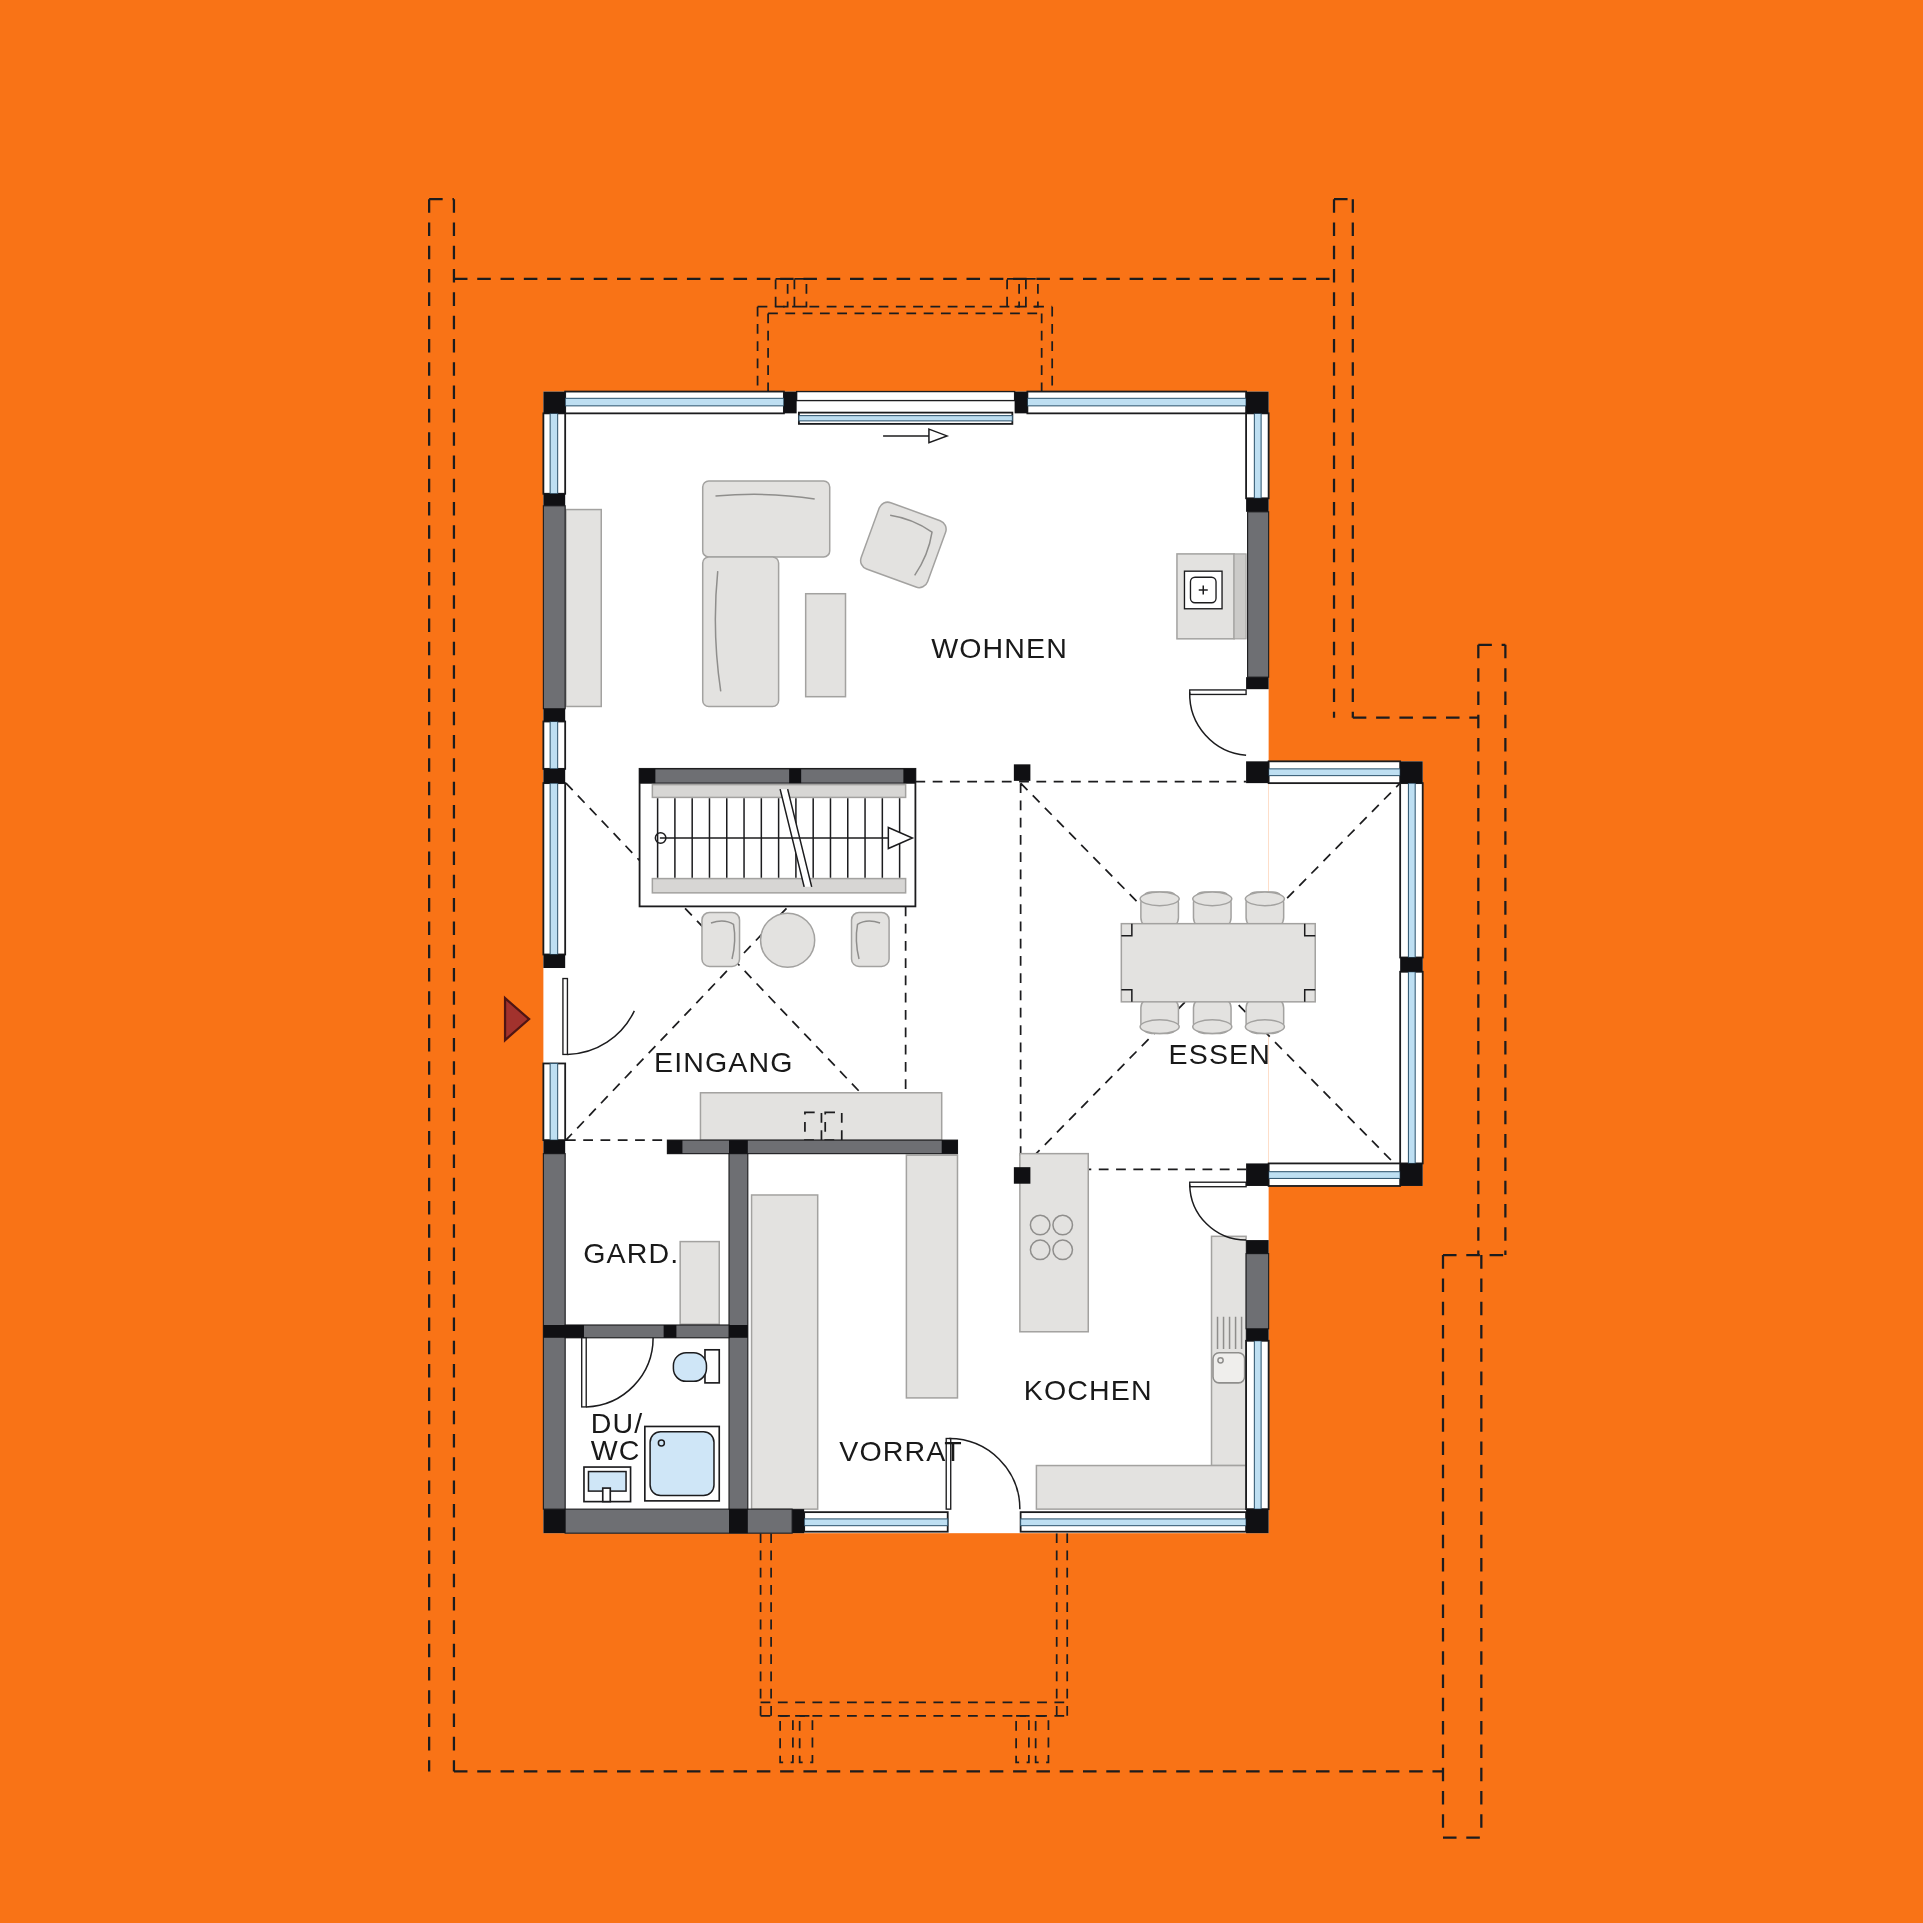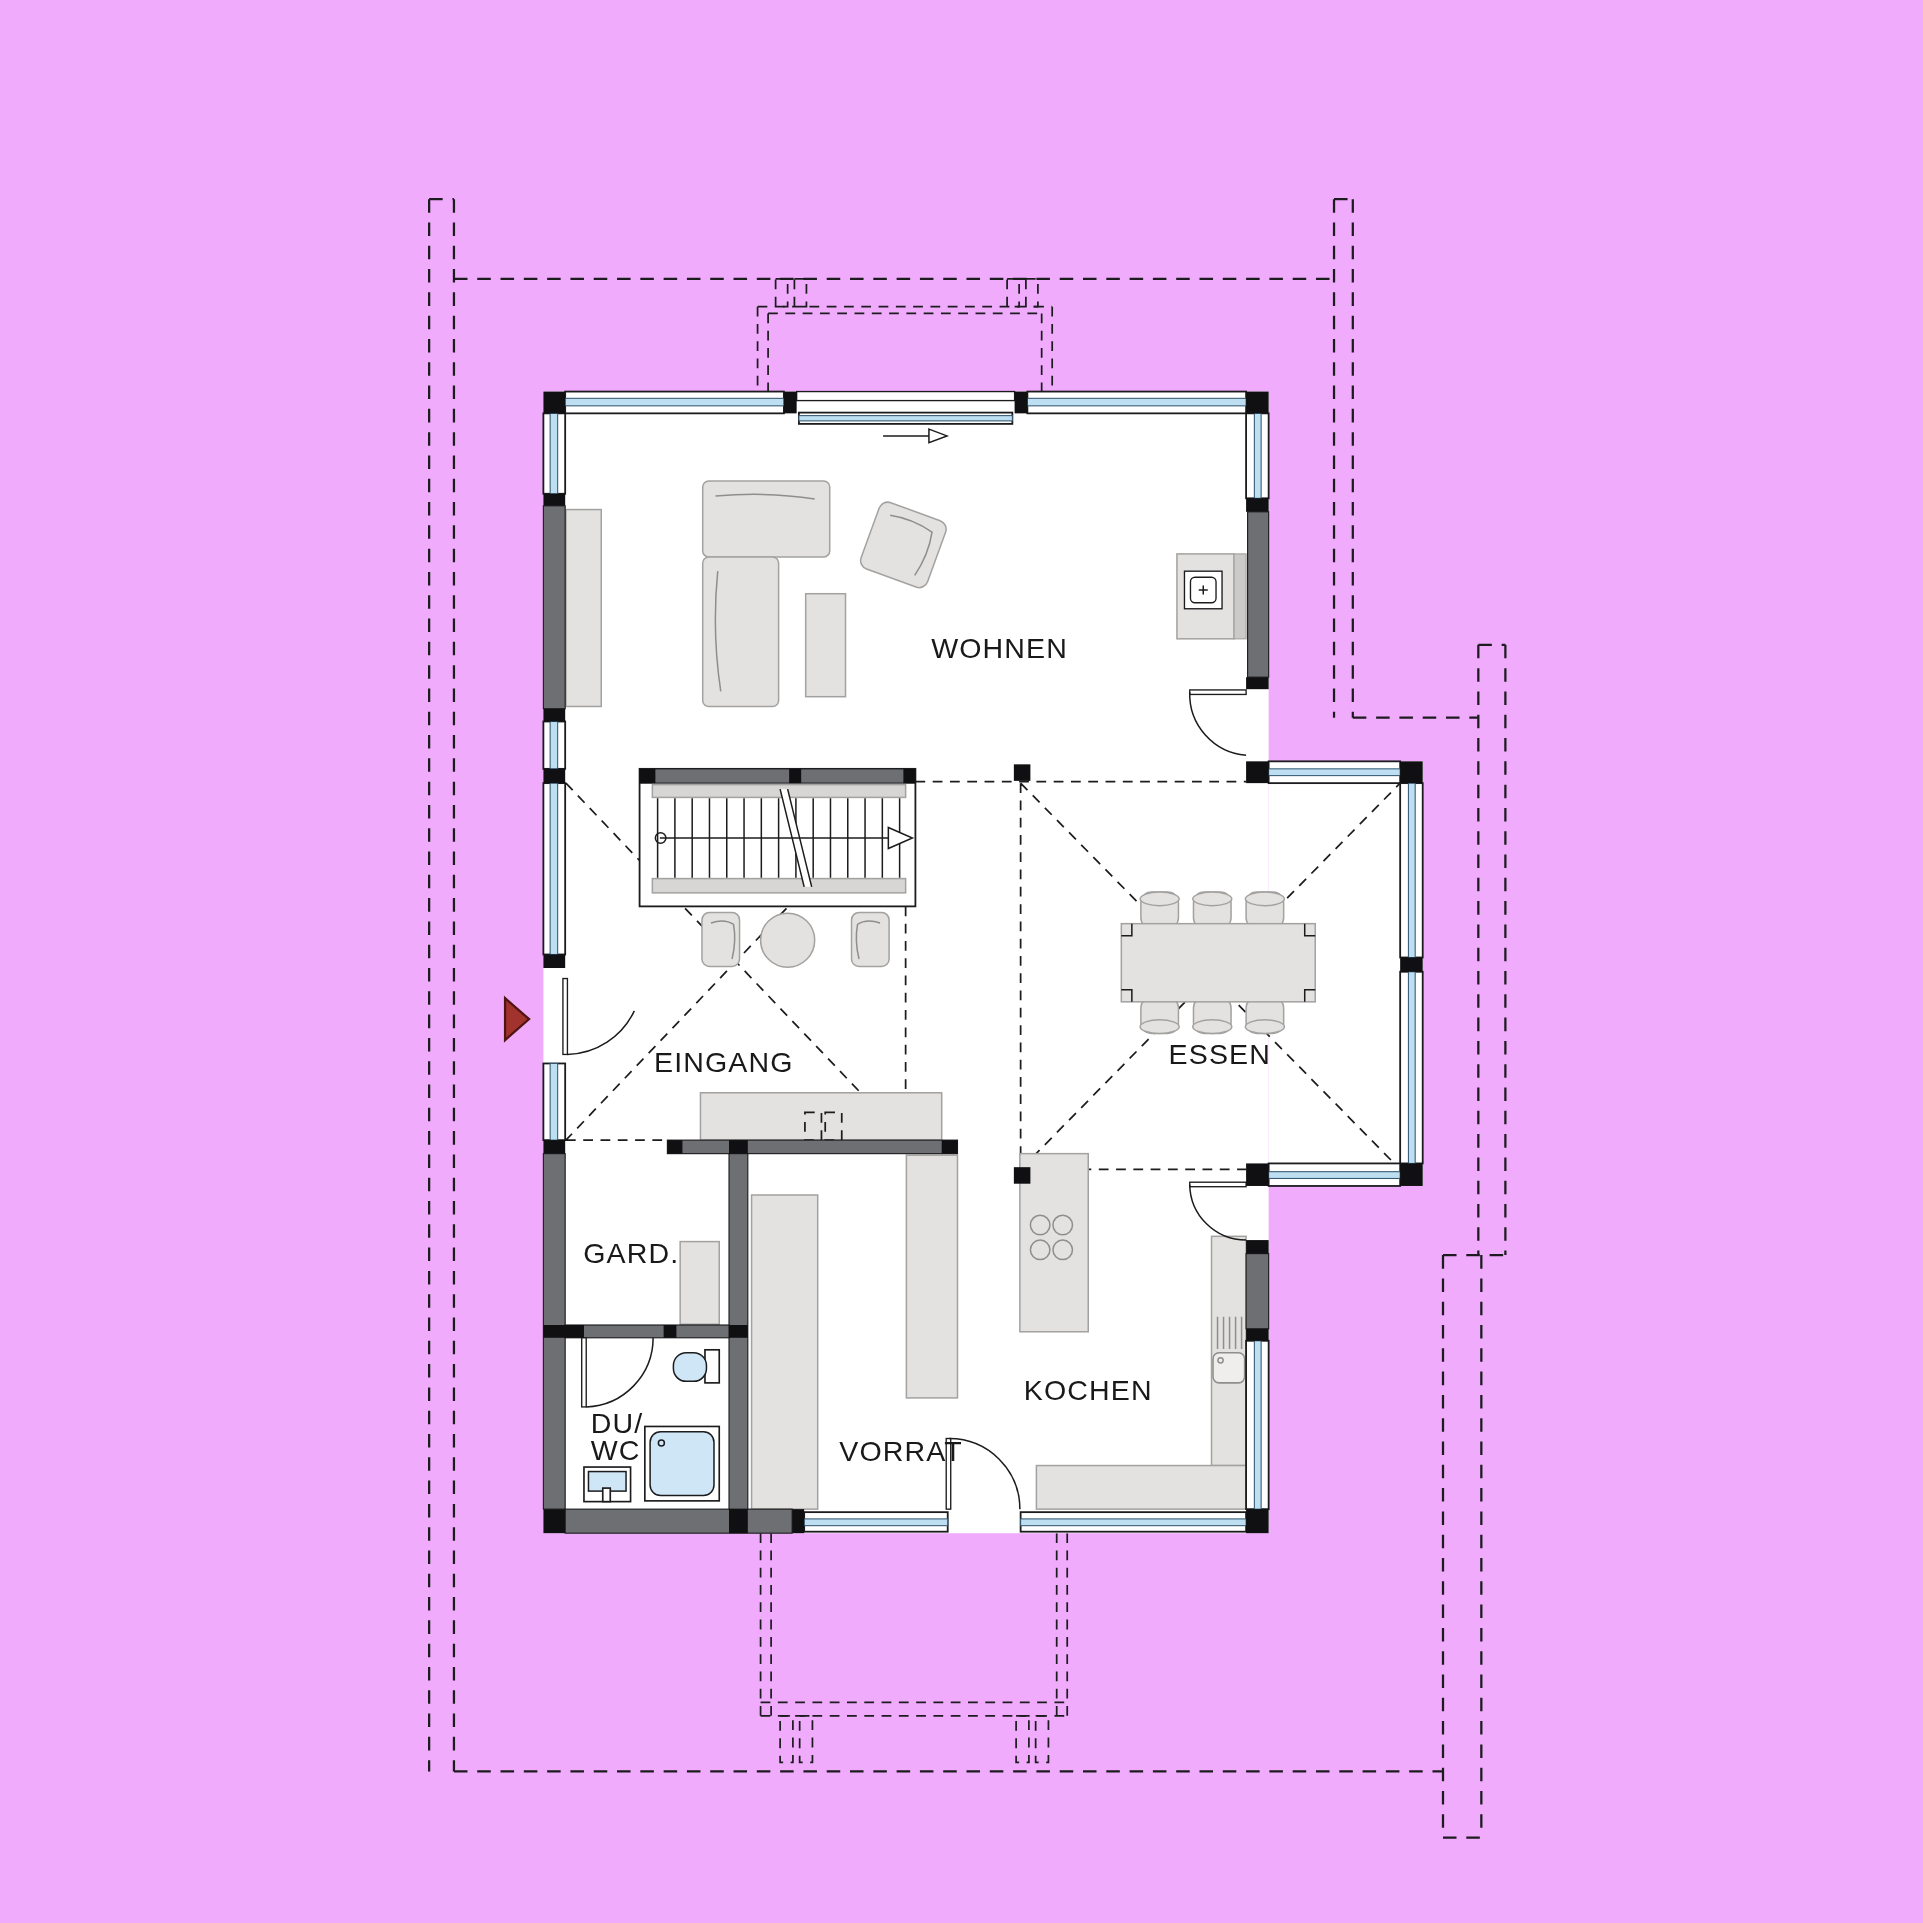--- a/index.html
+++ b/index.html
@@ -1,16 +1,16 @@
 <!DOCTYPE html>
 <html style="font-size:12px"><head>
 <meta charset="utf-8">
 <style>
   html,body{margin:0;padding:0;background:#f7f7f6;}
-  #stage{position:relative;width:1924px;height:1924px;background:#f0abfc;overflow:hidden;}
+  #stage{position:relative;width:1924px;height:1924px;background:#f97316;overflow:hidden;}
   svg{display:block;width:1924px;height:1924px;}
   .w    {fill:#ffffff;stroke:#1c1c1e;stroke-width:2.4;}
   .wn   {fill:#ffffff;stroke:#1c1c1e;stroke-width:1.8;}
   .bk   {fill:#101013;stroke:none;}
   .pk   {fill:#6e6f73;stroke:#1c1c1e;stroke-width:1.5;}
   .gl   {fill:#bedff2;stroke:#335871;stroke-width:1.4;}
   .fur  {fill:#e3e2e0;stroke:#a3a2a0;stroke-width:2;}
   .furm {fill:#d7d6d4;stroke:#a3a2a0;stroke-width:2;}
   .fix  {fill:#cfe6f7;stroke:#1c1c1e;stroke-width:2;}
   .fixw {fill:#ffffff;stroke:#1c1c1e;stroke-width:2.2;}

